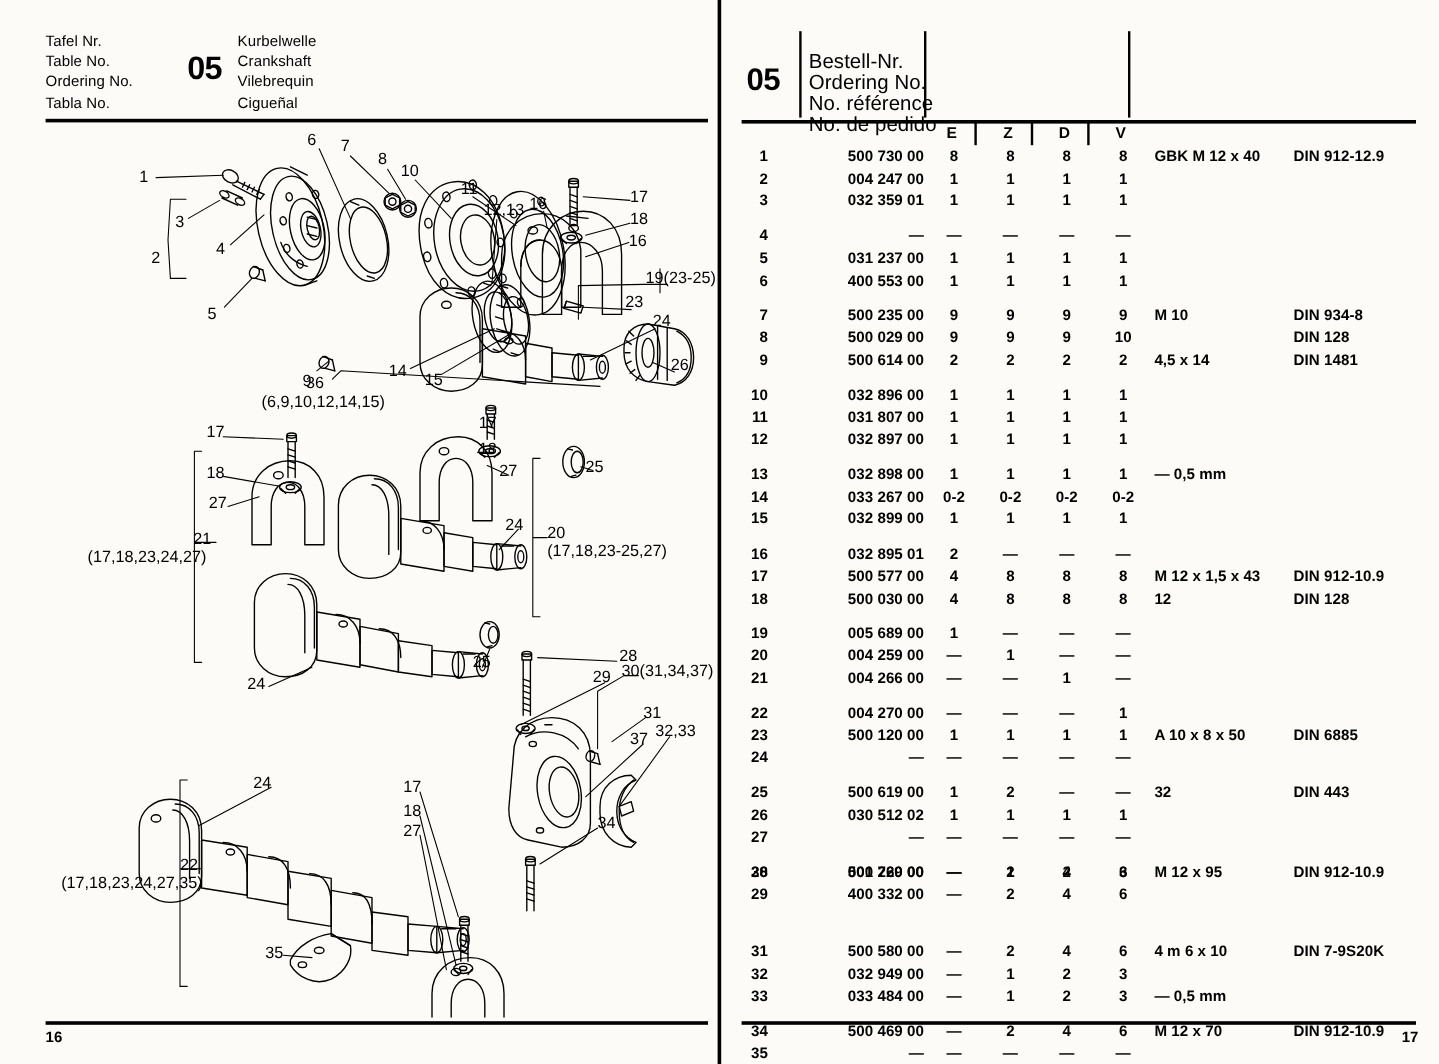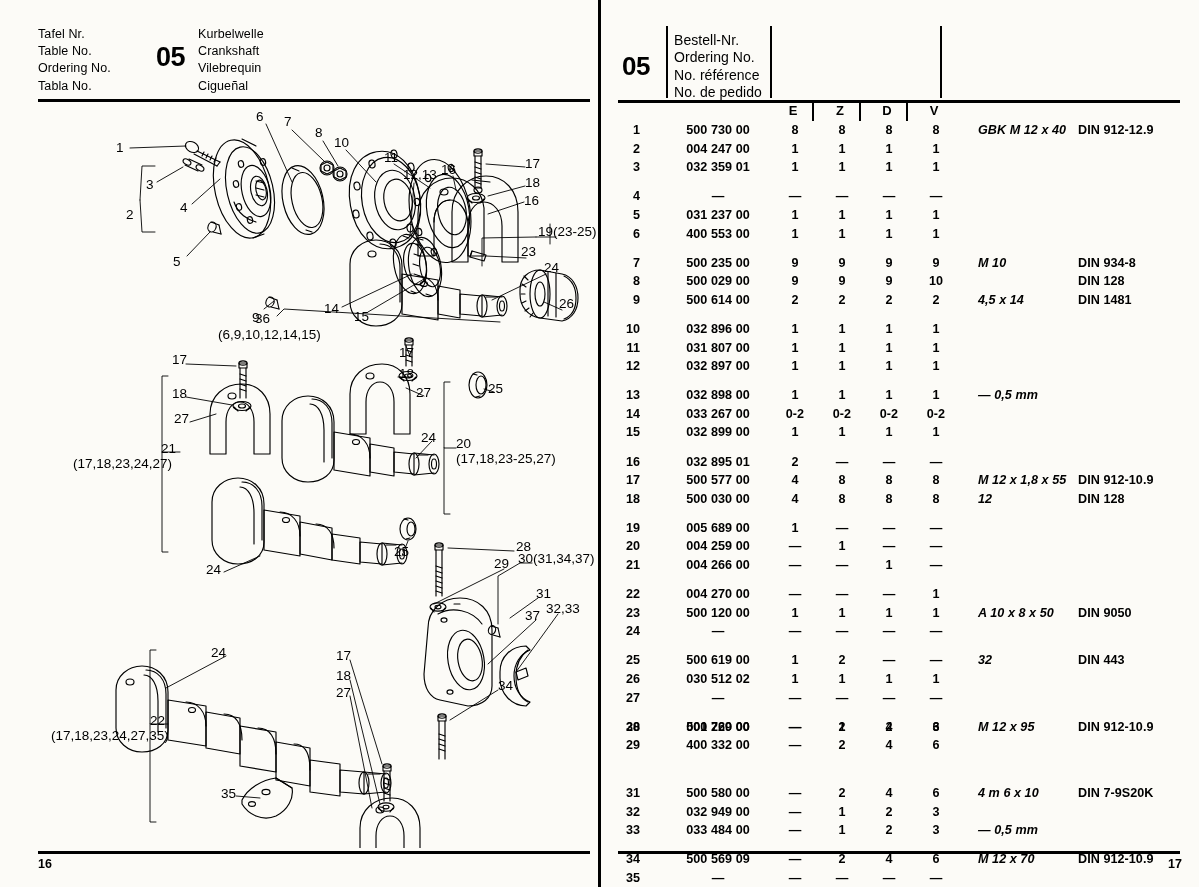--- a/index.html
+++ b/index.html
@@ -99,22 +99,22 @@
   .th-num {
     position: absolute;
     left: 4px; top: 25px;
     font-size: 26px;
     font-weight: bold;
     letter-spacing: -0.5px;
   }
   .th-vline { position: absolute; width: 1.6px; background: #000; top: 0; height: 72px; }
   .th-col {
     position: absolute;
-    top: 6px;
-    font-size: 14px;
+    top: 17px;
+    font-size: 17px;
     line-height: 17.3px;
     letter-spacing: 0.05px;
     white-space: nowrap;
   }
   #right-top-rule {
     left: 17px; top: 100px; width: 562px; height: 2.5px;
   }
   #right-bottom-rule {
     left: 17px; top: 851px; width: 562px; height: 2.5px;
   }
@@ -151,27 +151,27 @@
     position: absolute;
     left: 0;
     width: 562px;
     height: 18.6px;
     font-size: 12.6px;
     font-weight: bold;
     letter-spacing: 0.05px;
     white-space: nowrap;
   }
   .c-pos   { position: absolute; left: 0px;   width: 22px; text-align: right; }
-  .c-order { position: absolute; left: 48px;  width: 104px; text-align: center; }
+  .c-order { position: absolute; left: 48px;  width: 104px; text-align: right; }
   .c-q     { position: absolute; width: 34px; text-align: center; }
   .c-q.e { left: 160px; }
   .c-q.z { left: 207px; }
   .c-q.d { left: 254px; }
   .c-q.v { left: 301px; }
-  .c-hint { position: absolute; left: 360px; font-style: italic; }
+  .c-hint { position: absolute; left: 344px; }
   .c-din  { position: absolute; left: 460px; }
 </style>
 </head>
 <body>
 
 <div id="page">
 
   <div id="left-page">
 
     <div id="title-block">
@@ -852,21 +852,21 @@
           <div class="c-hint"></div>
           <div class="c-din"></div>
         </div>
         <div class="trow" style="top: 350.1px;">
           <div class="c-pos">17</div>
           <div class="c-order">500 577 00</div>
           <div class="c-q e">4</div>
           <div class="c-q z">8</div>
           <div class="c-q d">8</div>
           <div class="c-q v">8</div>
-          <div class="c-hint">M 12 x 1,8 x 55</div>
+          <div class="c-hint">M 12 x 1,5 x 43</div>
           <div class="c-din">DIN 912-10.9</div>
         </div>
         <div class="trow" style="top: 368.7px;">
           <div class="c-pos">18</div>
           <div class="c-order">500 030 00</div>
           <div class="c-q e">4</div>
           <div class="c-q z">8</div>
           <div class="c-q d">8</div>
           <div class="c-q v">8</div>
           <div class="c-hint">12</div>
@@ -913,21 +913,21 @@
           <div class="c-din"></div>
         </div>
         <div class="trow" style="top: 482.7px;">
           <div class="c-pos">23</div>
           <div class="c-order">500 120 00</div>
           <div class="c-q e">1</div>
           <div class="c-q z">1</div>
           <div class="c-q d">1</div>
           <div class="c-q v">1</div>
           <div class="c-hint">A 10 x 8 x 50</div>
-          <div class="c-din">DIN 9050</div>
+          <div class="c-din">DIN 6885</div>
         </div>
         <div class="trow" style="top: 501.3px;">
           <div class="c-pos">24</div>
           <div class="c-order">—</div>
           <div class="c-q e">—</div>
           <div class="c-q z">—</div>
           <div class="c-q d">—</div>
           <div class="c-q v">—</div>
           <div class="c-hint"></div>
           <div class="c-din"></div>
@@ -1017,21 +1017,21 @@
           <div class="c-order">033 484 00</div>
           <div class="c-q e">—</div>
           <div class="c-q z">1</div>
           <div class="c-q d">2</div>
           <div class="c-q v">3</div>
           <div class="c-hint">— 0,5 mm</div>
           <div class="c-din"></div>
         </div>
         <div class="trow" style="top: 729.3px;">
           <div class="c-pos">34</div>
-          <div class="c-order">500 569 09</div>
+          <div class="c-order">500 469 00</div>
           <div class="c-q e">—</div>
           <div class="c-q z">2</div>
           <div class="c-q d">4</div>
           <div class="c-q v">6</div>
           <div class="c-hint">M 12 x 70</div>
           <div class="c-din">DIN 912-10.9</div>
         </div>
         <div class="trow" style="top: 747.9px;">
           <div class="c-pos">35</div>
           <div class="c-order">—</div>

